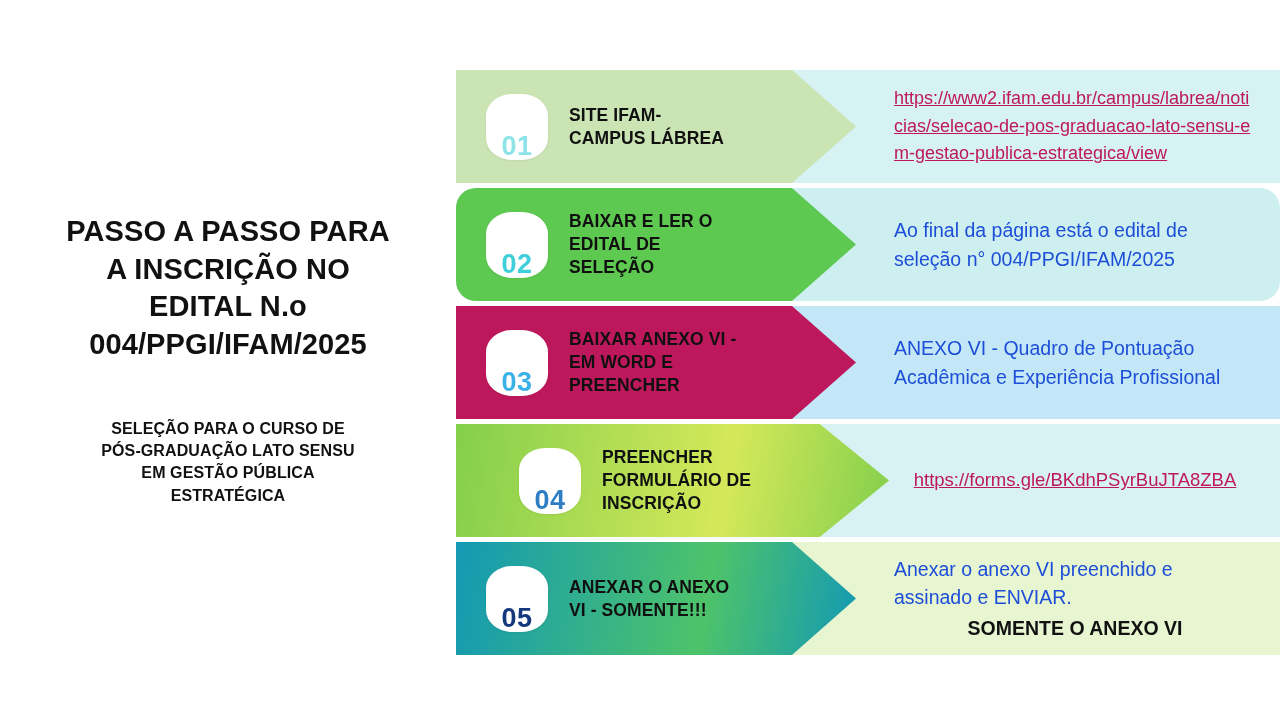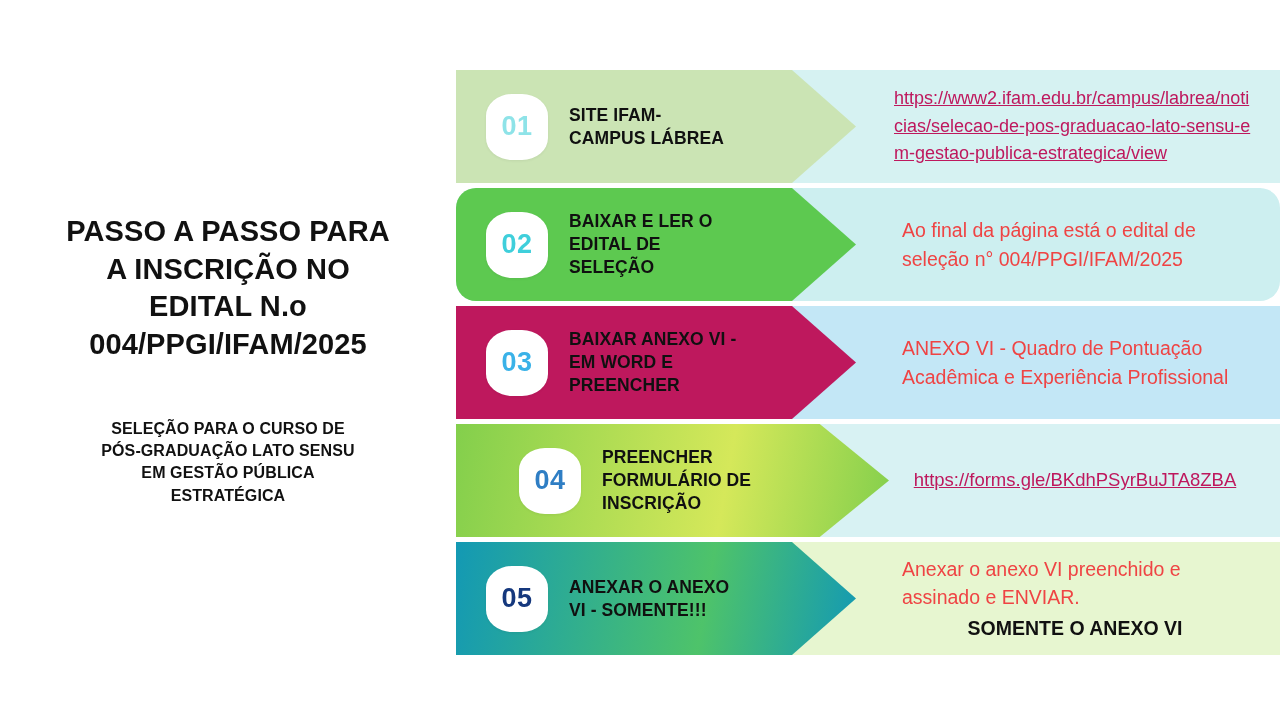--- a/index.html
+++ b/index.html
@@ -95,21 +95,21 @@
 
   .badge {
     position: relative;
     flex: 0 0 auto;
     margin-left: 30px;
     width: 62px;
     height: 66px;
     background: #ffffff;
     border-radius: 26px / 22px;
     display: flex;
-    align-items: center;
+    align-items: flex-end;
     justify-content: center;
     box-shadow: 0 1px 3px rgba(0,0,0,0.06);
   }
 
   .badge-num {
     font-size: 27px;
     font-weight: bold;
     letter-spacing: 0.5px;
     line-height: 1;
   }
@@ -135,23 +135,22 @@
     display: flex;
     flex-direction: column;
     justify-content: center;
     box-sizing: border-box;
     padding: 0 24px 0 38px;
   }
 
   .desc-text {
     font-size: 19.5px;
     line-height: 1.46;
-    color: #ef4444;
-    white-space: pre-line;
-    margin-left: 8px;
+    color: #1d4ed8;
+    white-space: pre-line;
   }
 
   .desc-link {
     font-size: 18px;
     line-height: 1.52;
     color: #be185d;
     word-break: break-all;
     white-space: pre-line;
     display: block;
   }

